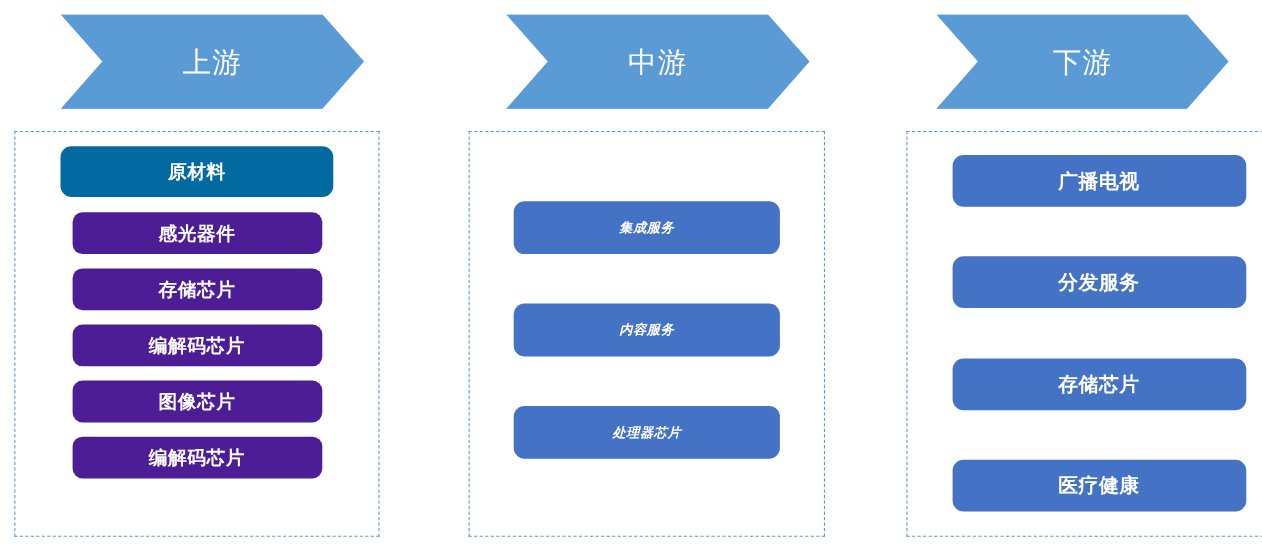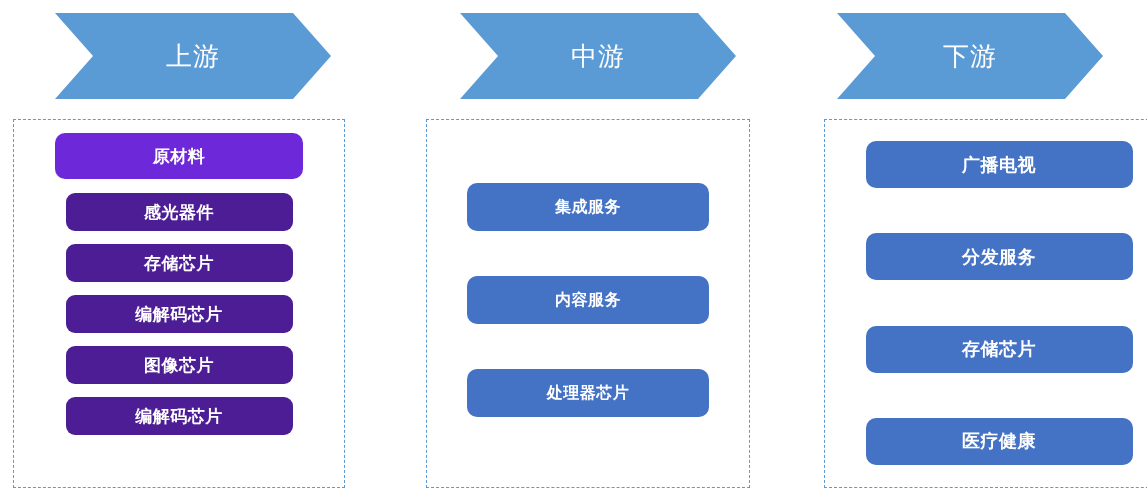--- a/index.html
+++ b/index.html
@@ -37,21 +37,21 @@
     height: 86px;
     background: #5b9bd5;
     -webkit-clip-path: polygon(0 0, calc(100% - 38px) 0, 100% 50%, calc(100% - 38px) 100%, 0 100%, 38px 50%);
     clip-path: polygon(0 0, calc(100% - 38px) 0, 100% 50%, calc(100% - 38px) 100%, 0 100%, 38px 50%);
     display: flex;
     align-items: center;
     justify-content: center;
   }
   .col-upstream   .banner { left: 55px;  width: 276px; }
   .col-midstream  .banner { left: 60px;  width: 276px; }
-  .col-downstream .banner { left: 47px;  width: 266px; }
+  .col-downstream .banner { left: 61px;  width: 266px; }
 
   .banner-label {
     color: #ffffff;
     font-size: 26px;
     font-weight: 400;
     letter-spacing: 1px;
     line-height: 1;
     white-space: nowrap;
   }
 
@@ -102,42 +102,42 @@
     justify-content: flex-start;
   }
   .col-upstream .item {
     background: #4c1d95;
     width: 227px;
     height: 38px;
     margin: 0 auto 13px auto;
     border-radius: 9px;
   }
   .col-upstream .item.primary {
-    background: #6d28d9;
+    background: #0369a1;
     width: 248px;
     height: 46px;
     margin-bottom: 14px;
     border-radius: 10px;
     text-align: center;
   }
   .col-upstream .item:last-child { margin-bottom: 0; }
 
   
   .col-midstream .panel-inner {
     padding: 63px 0 70px 0;
     justify-content: space-between;
   }
   .col-midstream .item {
     background: #4472c4;
     width: 242px;
     height: 48px;
     margin: 0 auto;
     border-radius: 10px;
   }
-  .col-midstream .item-label { font-size: 16px; }
+  .col-midstream .item-label { font-size: 12px; font-style: italic; }
 
   
   .col-downstream .panel-inner {
     padding: 21px 0 22px 0;
     justify-content: space-between;
   }
   .col-downstream .item {
     background: #4472c4;
     width: 267px;
     height: 47px;

